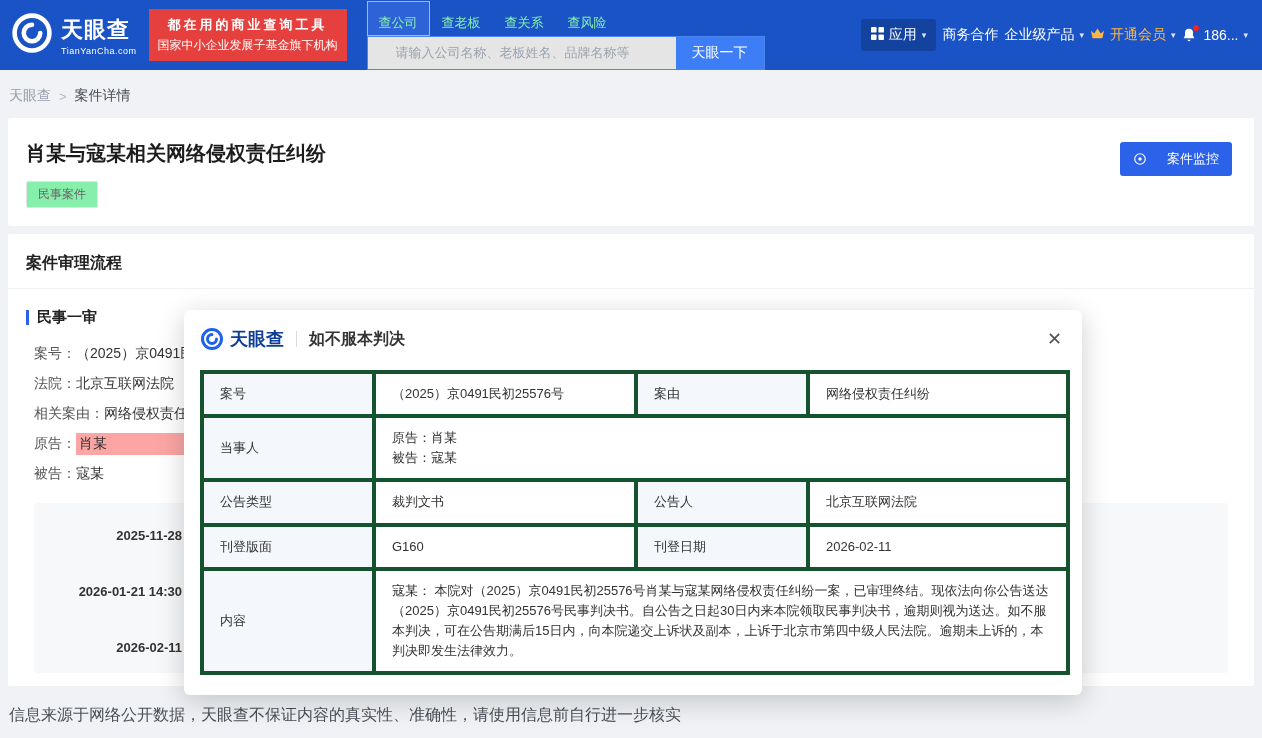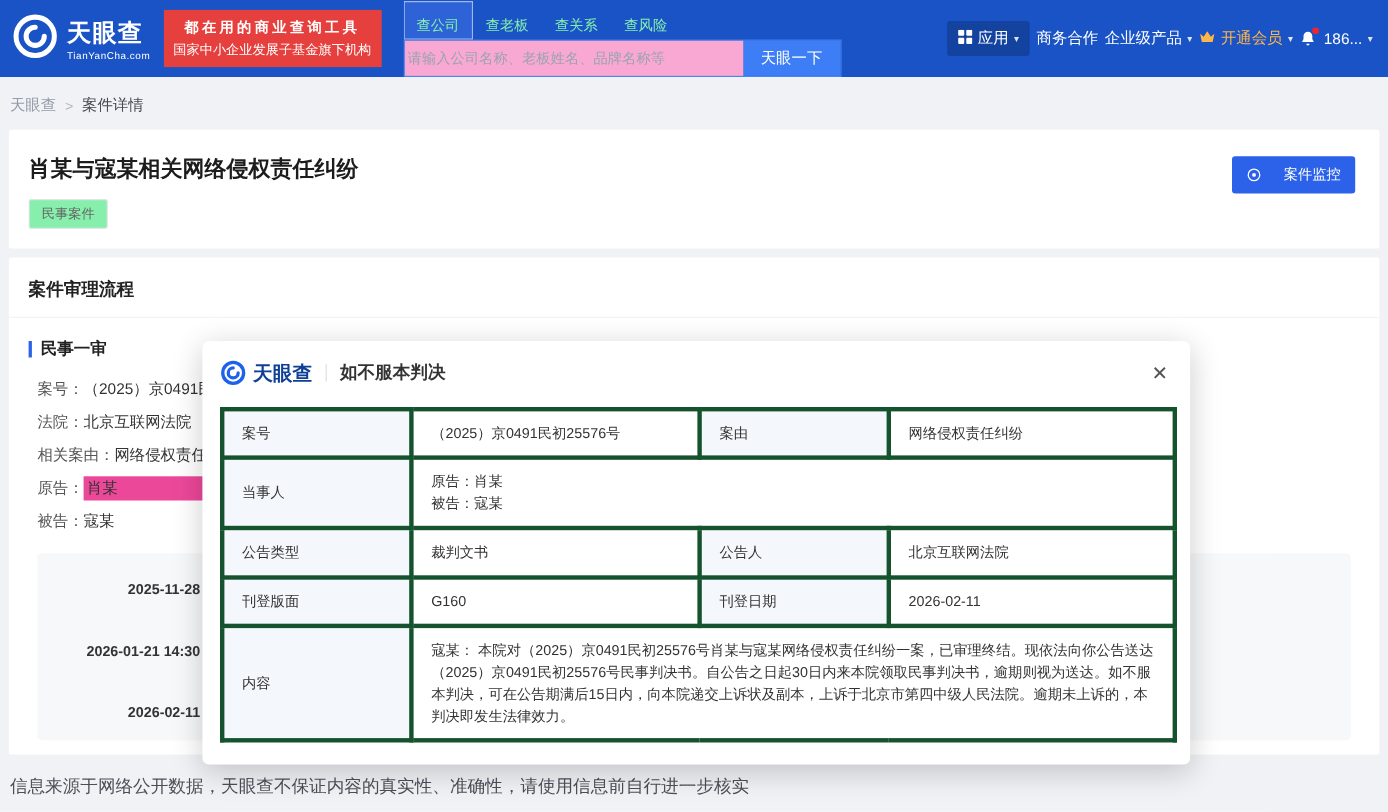--- a/index.html
+++ b/index.html
@@ -19,21 +19,21 @@
   .logo-name { font-size:22px; font-weight:800; letter-spacing:1px; }
   .logo-domain { font-size:9px; letter-spacing:0.5px; margin-top:1px; }
   .badge { margin-left:12px; background:#E5403D; color:#fff; text-align:center; padding:7px 9px; }
   .badge-l1 { font-size:13px; font-weight:700; letter-spacing:3px; white-space:nowrap; }
   .badge-l2 { font-size:12px; margin-top:3px; white-space:nowrap; }
   .search-block { margin-left:20px; }
   .search-tabs { display:flex; }
   .search-tab { color:#86efac; font-size:13px; padding:13px 12px 4px; cursor:pointer; }
   .search-tab.active { background:#2D63D6; box-shadow:inset 0 0 0 1px rgba(255,255,255,0.55); }
   .search-row { display:flex; width:398px; height:34px; border:1px solid #4A85F0; }
-  .search-input { flex:1; border:0; outline:none; padding:0 3px; font-size:13px; color:#333; background:#f9a8d4; font-family:inherit; }
+  .search-input { flex:1; border:0; outline:none; padding:0 28px; font-size:13px; color:#333; background:#e5e5e5; font-family:inherit; }
   .search-input::placeholder { color:#9AA3AF; }
   .search-btn { width:88px; background:#3D7DF5; color:#fff; font-size:14px; border:0; cursor:pointer; font-family:inherit; }
   .hnav { margin-left:auto; display:flex; align-items:center; gap:6px; color:#fff; font-size:14px; white-space:nowrap; }
   .hnav-item { display:flex; align-items:center; gap:5px; cursor:pointer; }
   .hnav-apps { background:rgba(10,33,86,0.35); padding:7px 10px; border-radius:3px; }
   .caret { font-size:9px; opacity:0.85; }
   .vip { color:#FFB648; }
   .bell-wrap { position:relative; cursor:pointer; display:flex; }
   .red-dot { position:absolute; top:-2px; right:-2px; width:6px; height:6px; border-radius:50%; background:#F5222D; }
 
@@ -53,21 +53,21 @@
   
   .main-card { margin-top:8px; height:452px; overflow:hidden; }
   .section-head { font-size:16px; font-weight:700; color:#222; padding:19px 18px 14px; border-bottom:1px solid #F0F2F5; }
   .stage { display:flex; align-items:center; margin:19px 0 12px 18px; }
   .stage-bar { width:3px; height:15px; background:#2B62E9; margin-right:8px; }
   .stage-title { font-size:15px; font-weight:700; color:#222; }
   .fields { margin-left:26px; font-size:14px; }
   .field-row { height:30px; display:flex; align-items:center; }
   .field-label { color:#555; }
   .field-value { color:#333; }
-  .hl { background:#ec4899; display:inline-block; width:118px; padding:2px 0 2px 3px; }
+  .hl { background:#fca5a5; display:inline-block; width:118px; padding:2px 0 2px 3px; }
   .tl-panel { margin:14px 26px 0; background:#F7F8FA; border-radius:4px; height:170px; position:relative; padding-top:4px; }
   .tl-line { position:absolute; left:169px; top:16px; bottom:16px; width:1px; background:#E1E4E9; }
   .tl-row { height:56px; display:flex; align-items:center; }
   .tl-date { width:148px; text-align:right; font-size:13px; font-weight:700; color:#333; }
   .tl-dot { width:9px; height:9px; border-radius:50%; background:#2B62E9; margin-left:17px; position:relative; z-index:2; }
 
   
   .modal { position:absolute; left:184px; top:310px; width:898px; background:#fff; border-radius:6px;
            box-shadow:0 6px 28px rgba(0,0,0,0.20); z-index:10; padding-bottom:20px; }
   .modal-head { display:flex; align-items:center; height:58px; padding:0 20px 0 16px; }

